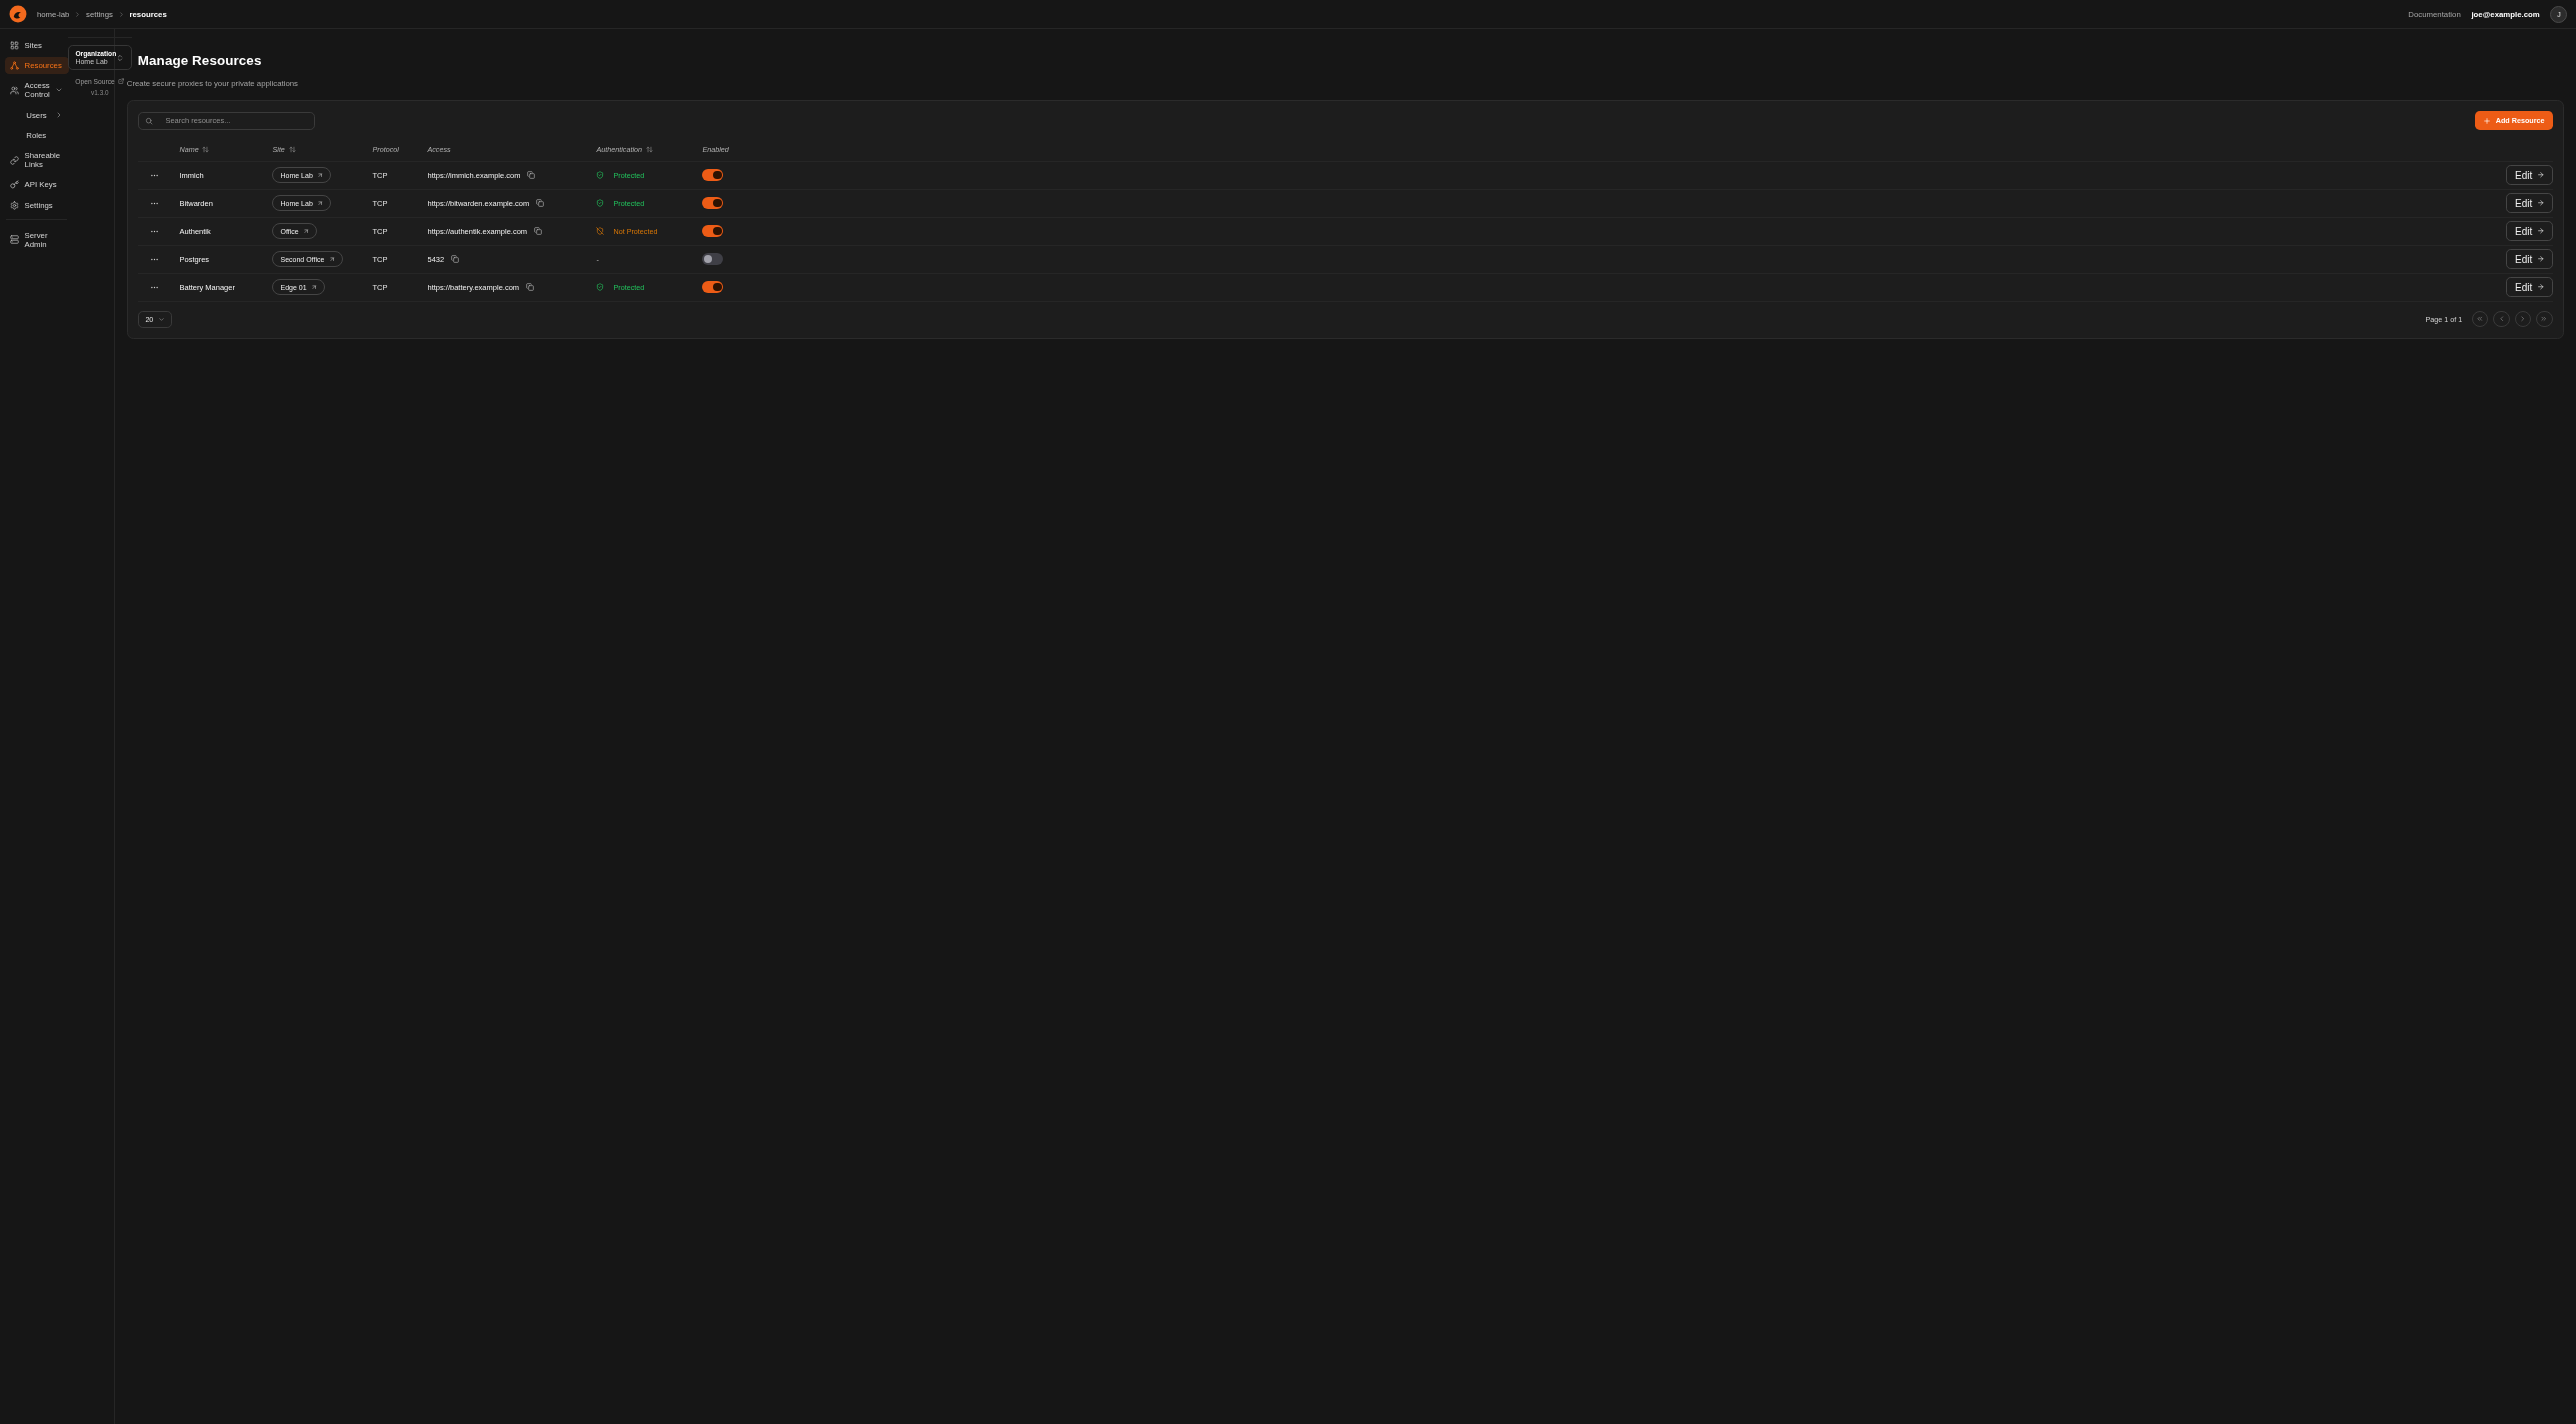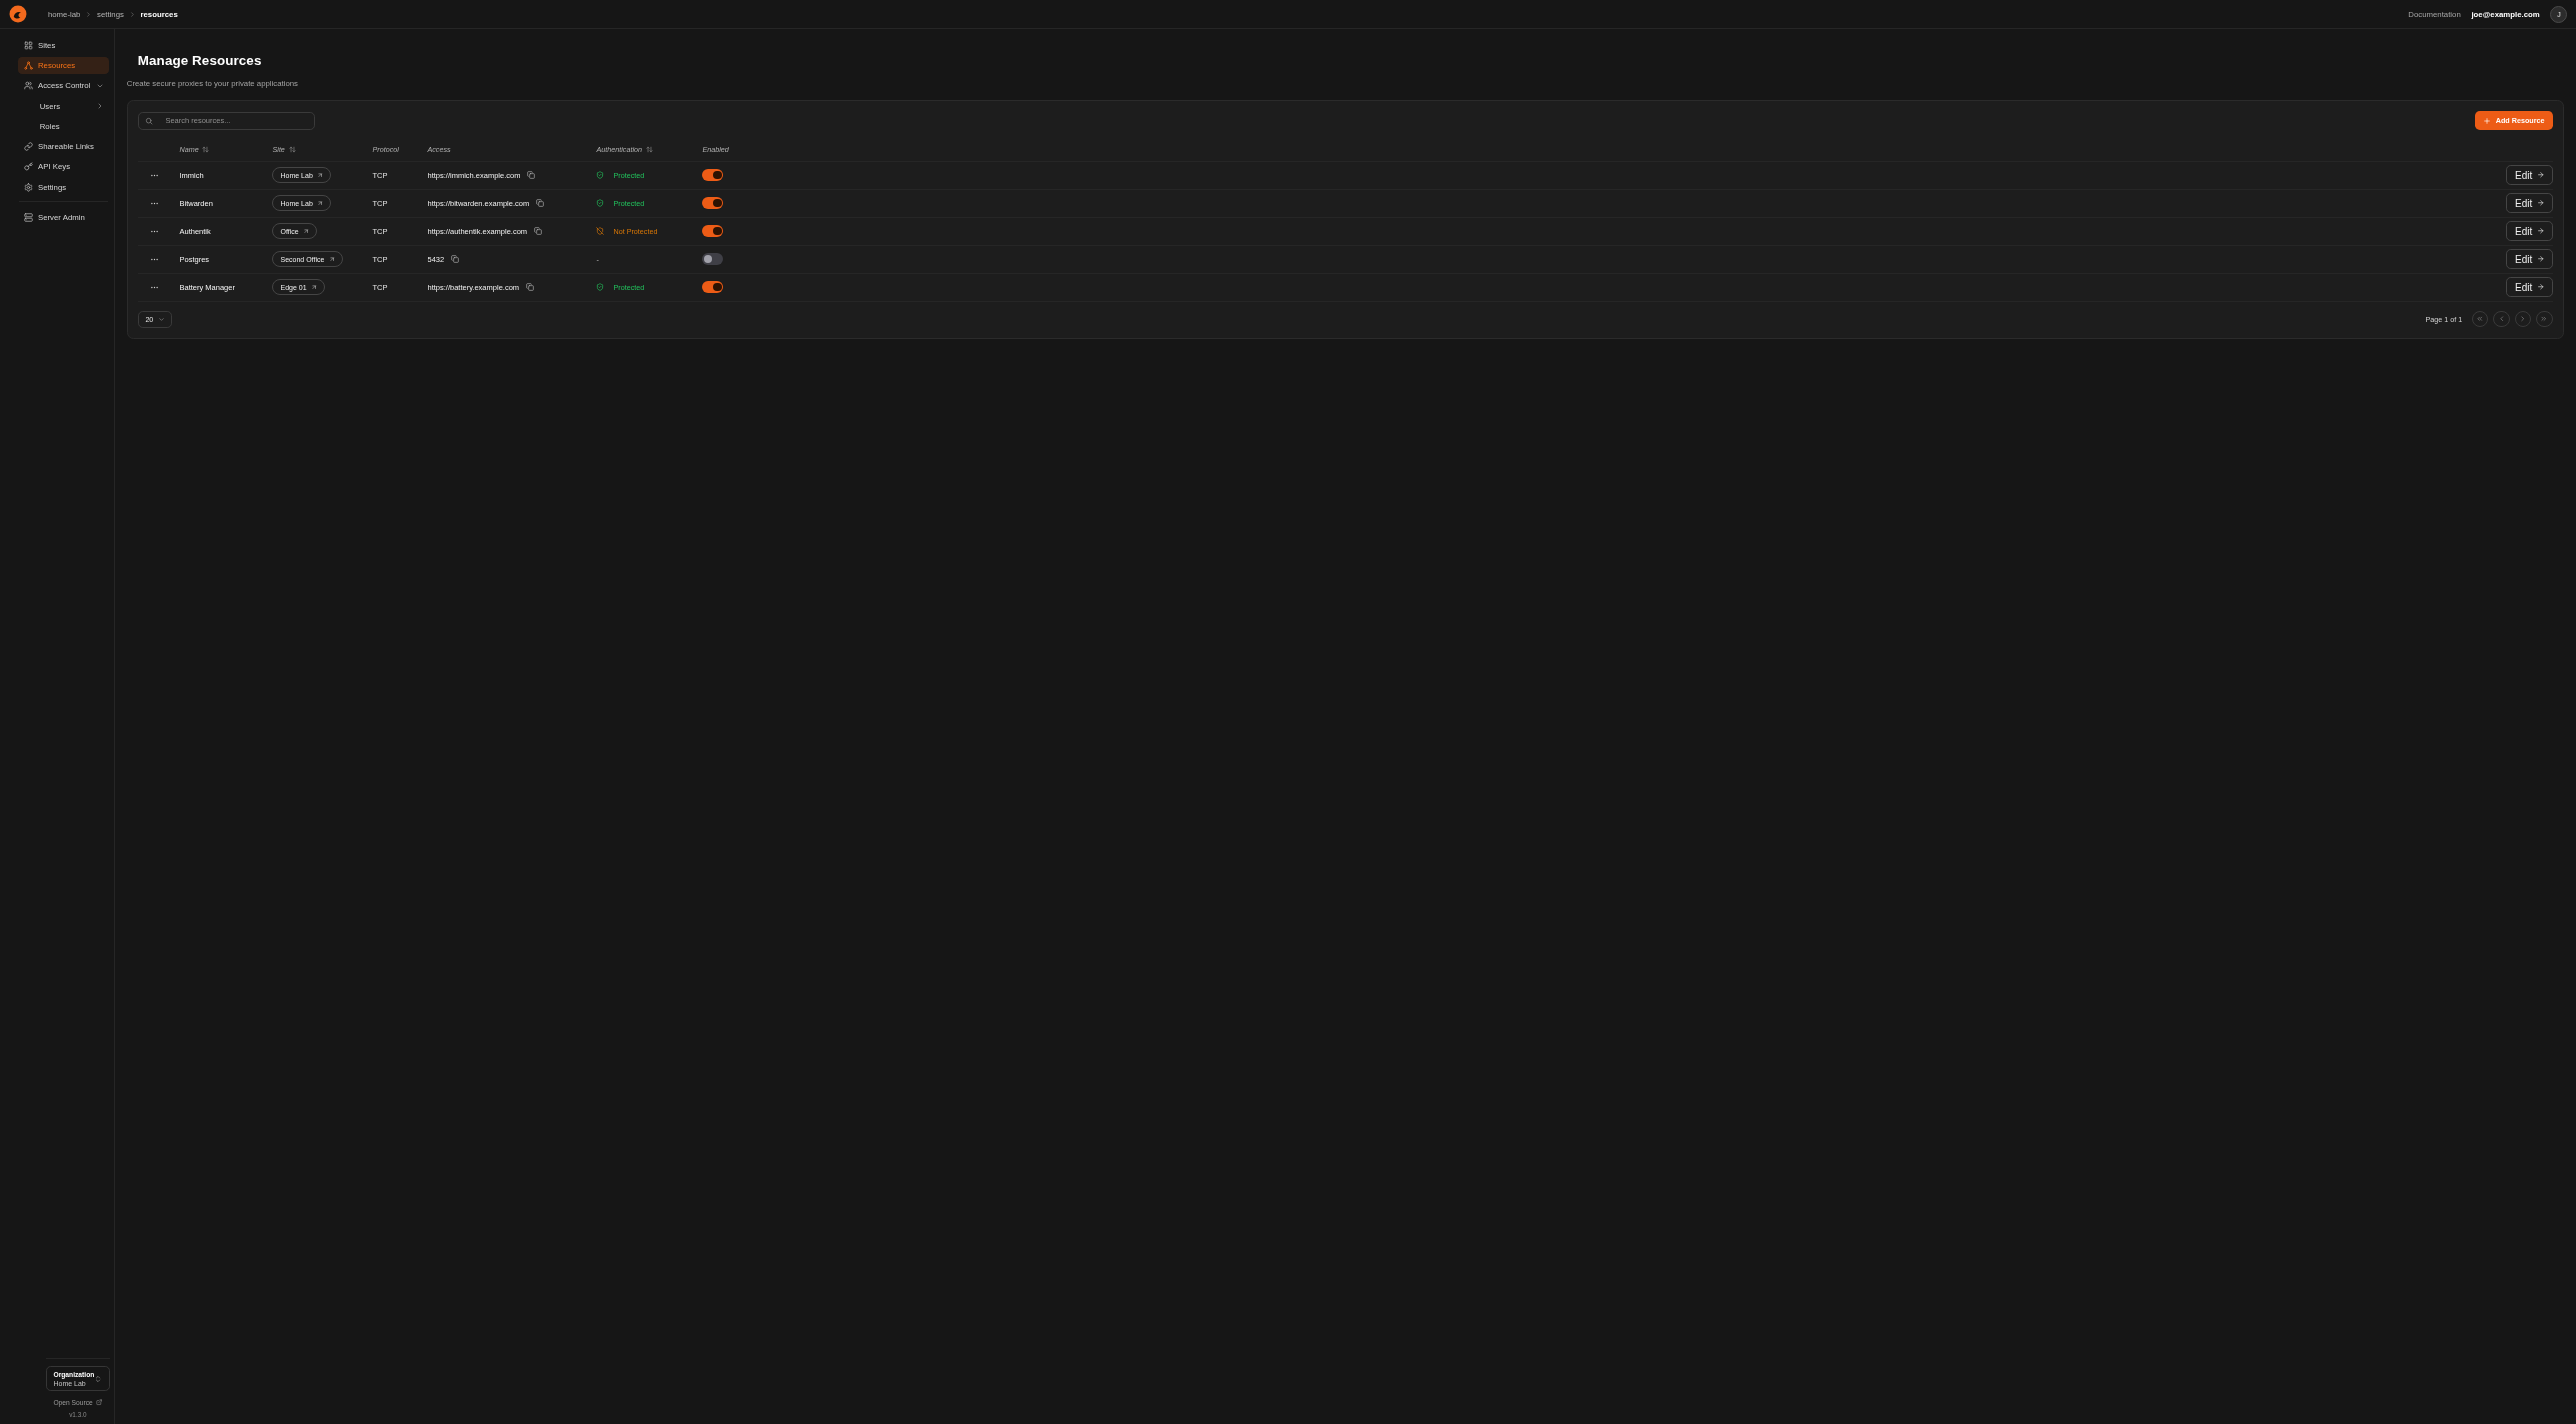--- a/index.html
+++ b/index.html
@@ -5,39 +5,39 @@
   * { box-sizing: border-box; }
   html,body { margin:0; padding:0; }
   body {
     background:#161616; color:#ededed;
     font-family:"Liberation Sans", sans-serif; font-size:7.5px;
     min-height:100vh;
   }
   .app { display:flex; flex-direction:column; min-height:100vh; min-width:687px; }
 
   
-  .topbar { height:29px; flex:0 0 29px; display:flex; align-items:center; gap:17px;
+  .topbar { height:29px; flex:0 0 29px; display:flex; align-items:center; gap:6px;
     padding:0 8.6px; border-bottom:0.5px solid #262626; background:#161616; }
   .logo { width:18px; height:18px; flex:0 0 18px; display:flex; }
   .crumbs { display:flex; align-items:center; gap:4.8px; margin-left:4.3px; }
   .crumb { color:#b3b3b3; font-size:7.8px; cursor:pointer; text-decoration:none; }
   .crumb.current { color:#ffffff; font-weight:700; cursor:default; }
   .crumb-sep { color:#7a7a7a; display:flex; }
   .crumb-sep svg { width:7px; height:7px; }
   .topbar-right { margin-left:auto; display:flex; align-items:center; gap:10.7px; }
   .doc-link { color:#a6a6a6; font-size:7.8px; cursor:pointer; }
   .user-email { color:#ffffff; font-weight:700; font-size:7.8px; cursor:pointer; }
   .avatar { width:17px; height:17px; border-radius:50%; background:#2c2c2c; border:0.5px solid #4a4a4a;
     display:flex; align-items:center; justify-content:center; font-size:7px; color:#e8e8e8; cursor:pointer; }
 
   .shell { display:flex; flex:1; min-height:0; }
 
   
   .sidebar { width:115px; flex:0 0 115px; border-right:0.5px solid #262626; display:flex;
-    flex-direction:column; padding:7.5px 4.8px 6.4px; background:#161616;align-items:flex-end; }
+    flex-direction:row; padding:7.5px 4.8px 6.4px; background:#161616; }
   .nav { flex:1; }
   .nav-item { display:flex; align-items:center; gap:5.4px; padding:4.3px 5.4px; border-radius:4.3px;
     color:#d6d6d6; font-size:7.8px; cursor:pointer; margin-bottom:2.7px; }
   .nav-item.active { background:rgba(243,105,29,.14); color:#f97316; }
   .nav-item.indent { padding-left:21.5px; }
   .nav-icon { display:flex; color:#b9b9b9; }
   .nav-item.active .nav-icon { color:#f97316; }
   .nav-icon svg { width:9px; height:9px; }
   .nav-trailing { margin-left:auto; display:flex; color:#9a9a9a; }
   .nav-trailing svg { width:8px; height:8px; }

